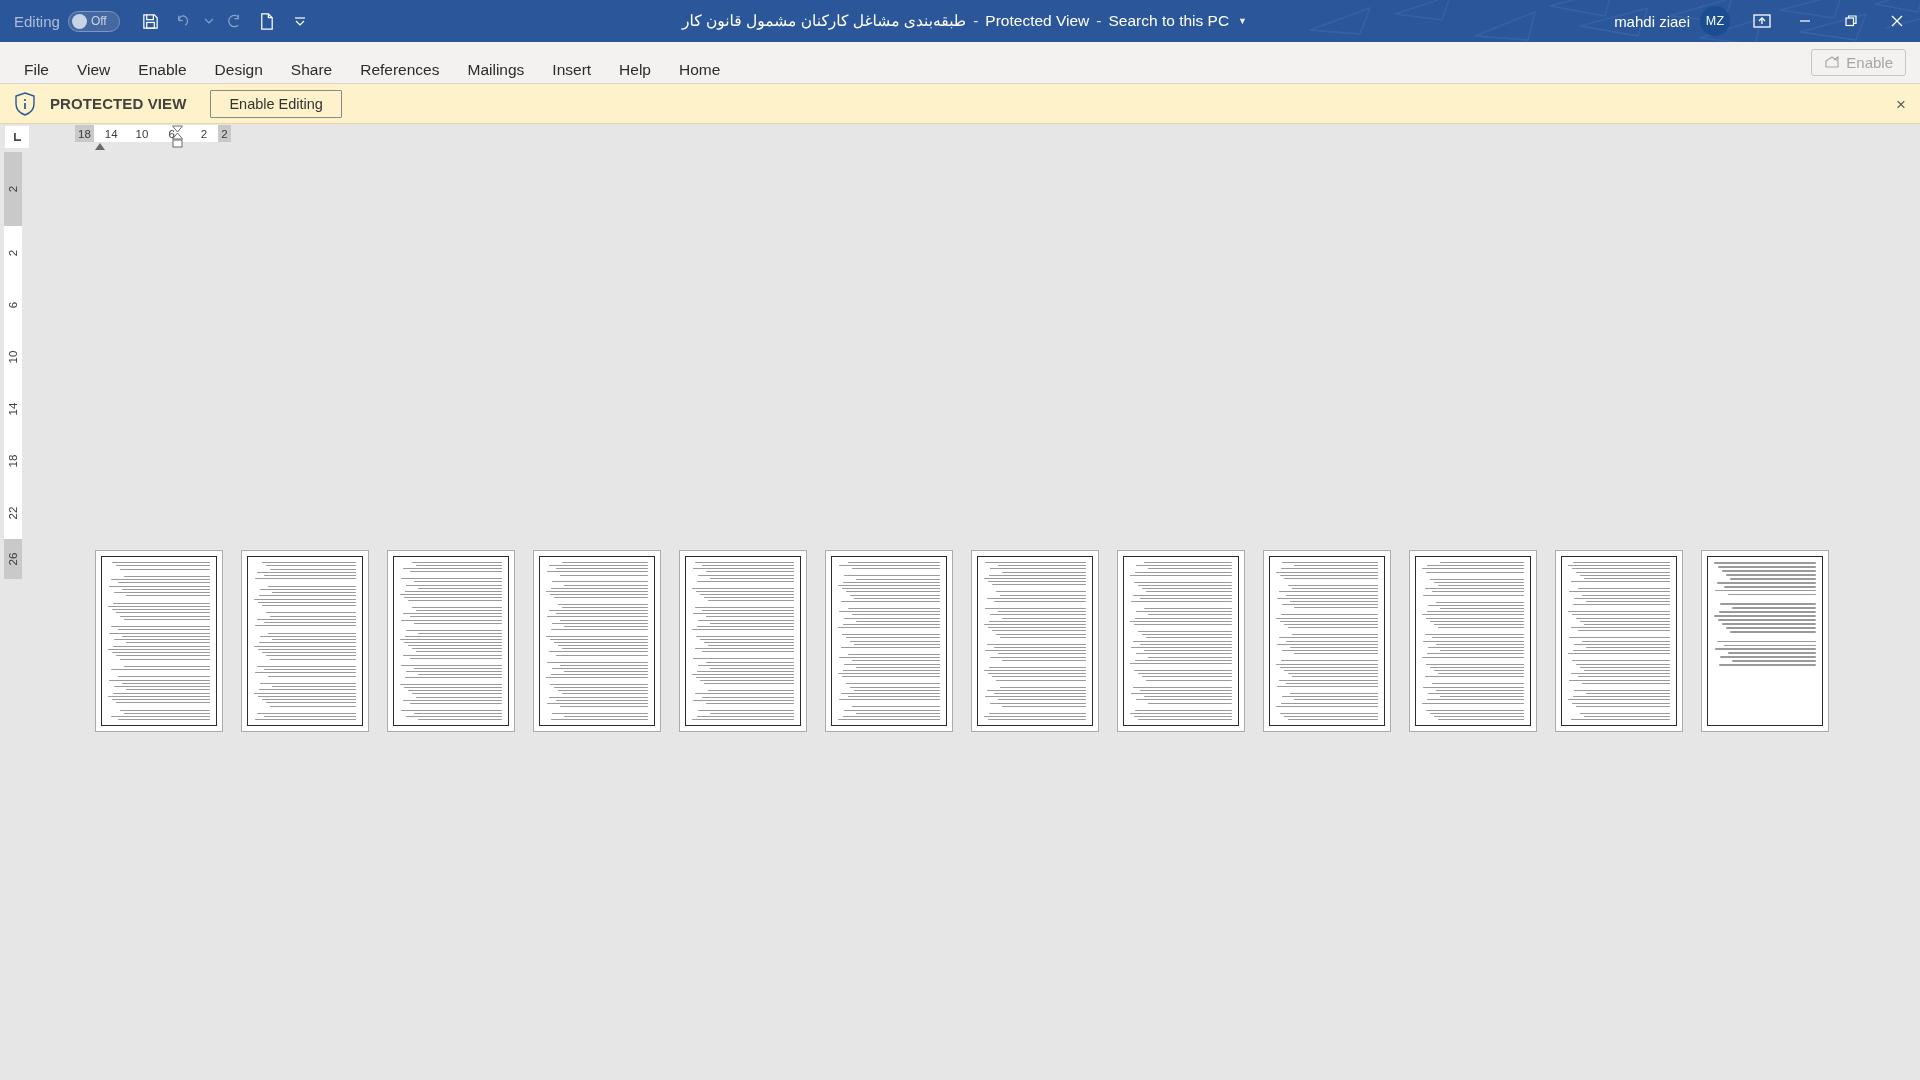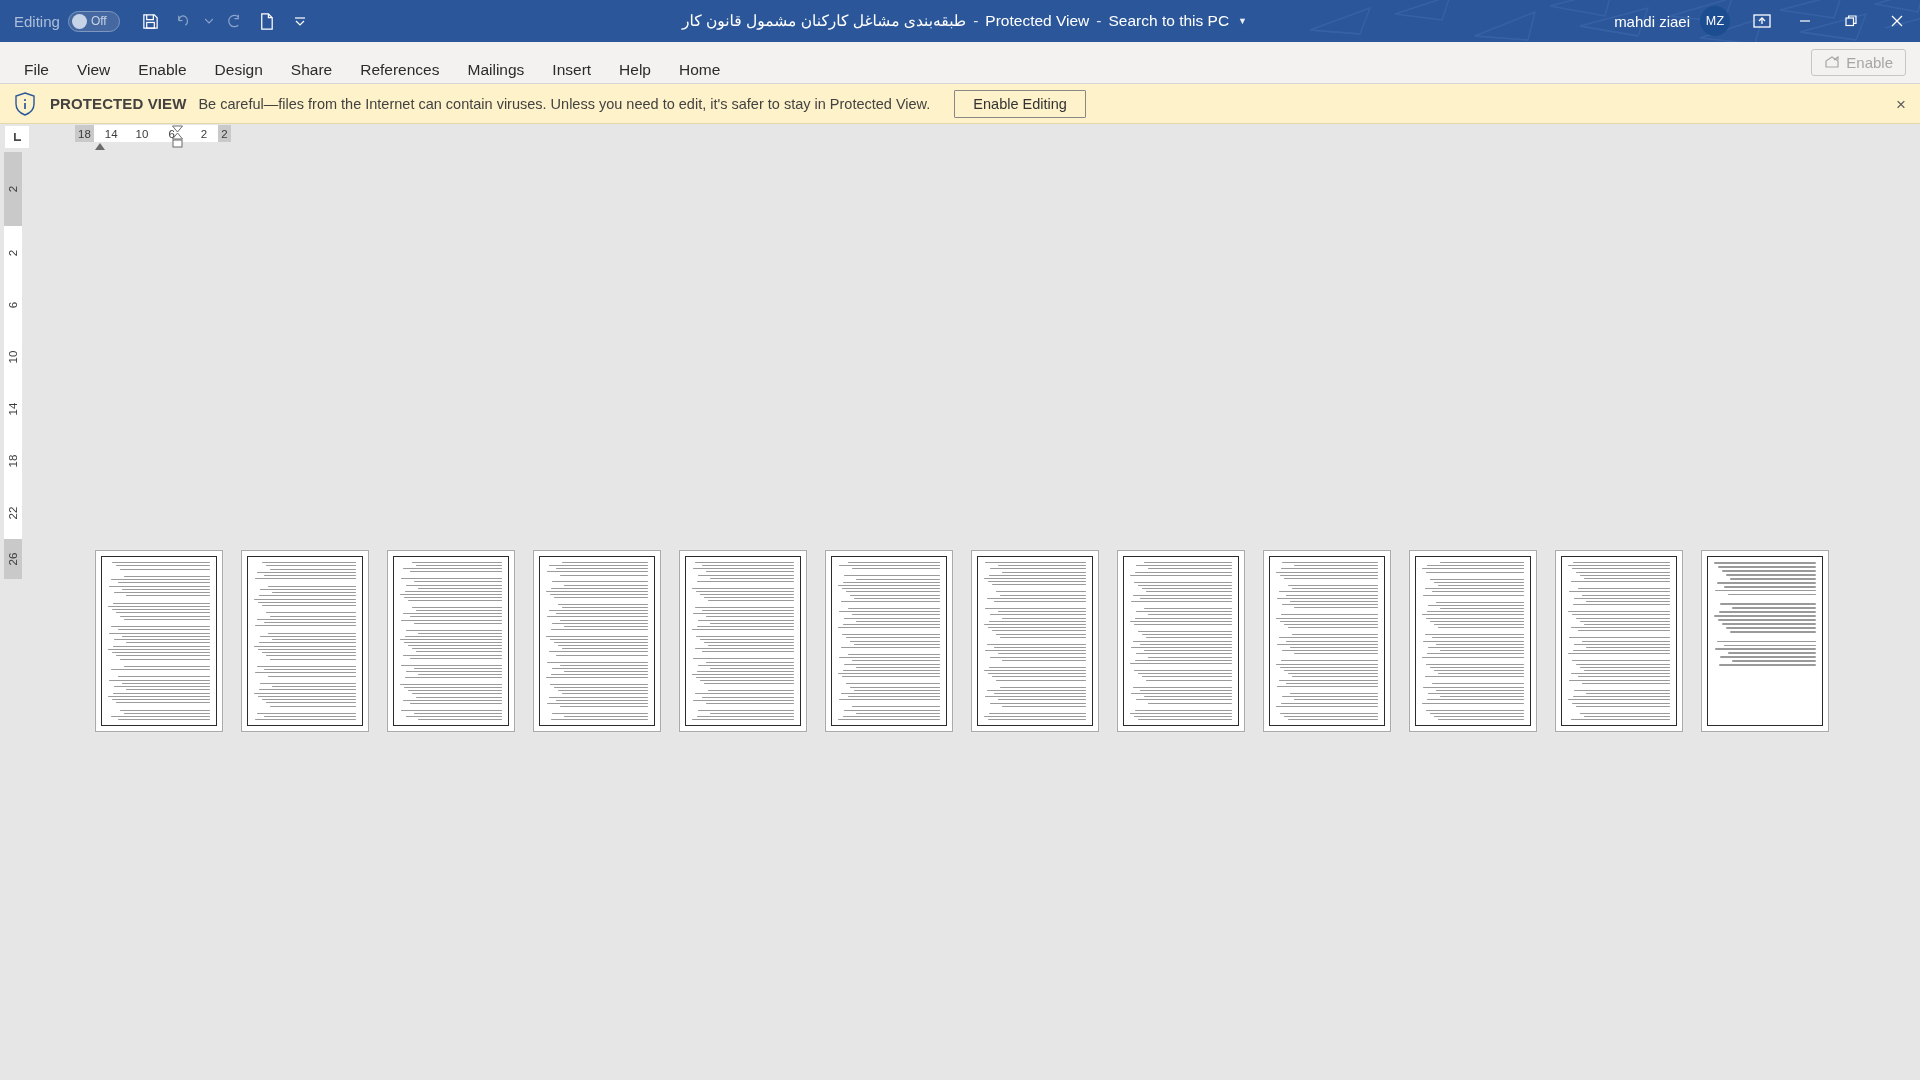--- a/index.html
+++ b/index.html
@@ -314,21 +314,20 @@
 
 <div class="pvbar">
   <span class="pv-icon">
     <svg width="22" height="24" viewBox="0 0 22 24" fill="none" stroke="#2b579a" stroke-width="1.4">
       <path d="M11 1 L20 4 V12 C20 18 15 21.5 11 23 C7 21.5 2 18 2 12 V4 Z"></path>
       <circle cx="11" cy="8" r="1.1" fill="#2b579a" stroke="none"></circle>
       <path d="M11 11 L11 17" stroke-width="1.7"></path>
     </svg>
   </span>
   <span class="pv-label">PROTECTED VIEW</span>
-  <span class="pv-msg">Be careful—files from the Internet can contain viruses. Unless you need to edit, it's safer to stay in Protected View.</span>
   <button class="pv-enable">Enable Editing</button>
   <span class="pv-close">×</span>
 </div>
 
 <div class="ruler-row">
   <div class="tabstop">
     <svg width="11" height="11" viewBox="0 0 11 11">
       <path d="M2 1 L2 9 L9 9 L9 7.2 L3.8 7.2 L3.8 1 Z" fill="#4a4a4a"></path>
     </svg>
   </div>

